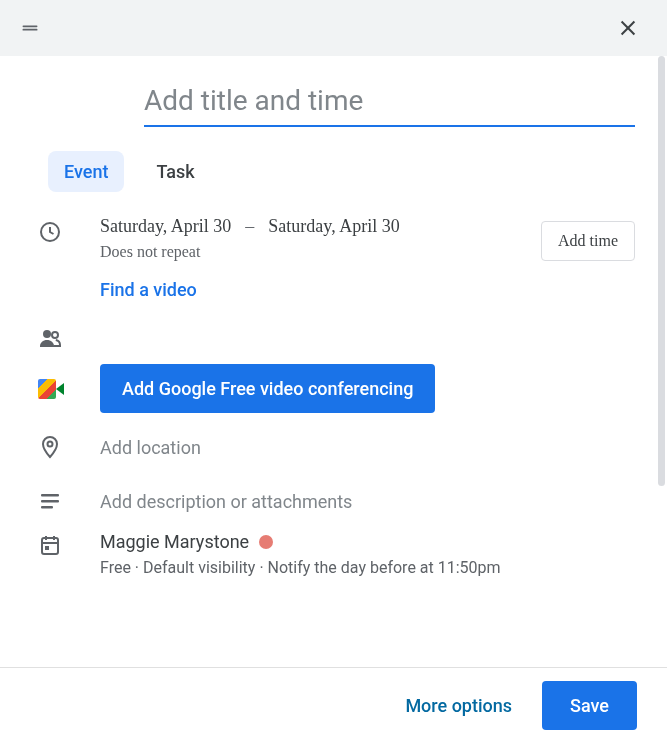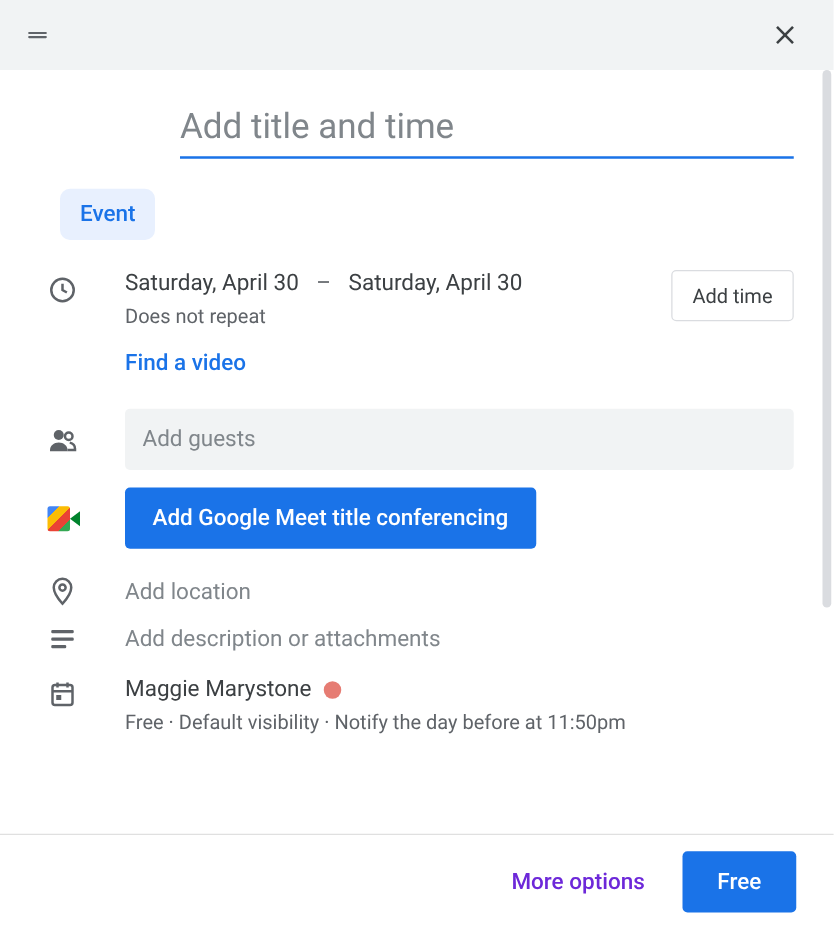--- a/index.html
+++ b/index.html
@@ -95,23 +95,24 @@
       padding-top: 4px;
       color: #5f6368;
       flex-shrink: 0;
     }
     .row-content {
       flex: 1;
       min-width: 0;
     }
     .date-row .row-content {
       display: flex;
-      align-items: flex-start;
+      align-items: flex-end;
       justify-content: space-between;
       gap: 24px;
+      font-family: Liberation Serif, serif;
     }
     .date-text {
       flex: 1;
     }
     .date-line {
       font-size: 18px;
       color: #3c4043;
       display: flex;
       align-items: center;
       gap: 14px;
@@ -183,21 +184,21 @@
       color: #fff;
       border: none;
       padding: 14px 22px;
       border-radius: 4px;
       font-size: 18px;
       font-weight: 500;
       cursor: pointer;
       font-family: inherit;
     }
     .location-row {
-      margin-bottom: 14px;
+      margin-bottom: 30px;
       align-items: center;
     }
     .location-row .row-icon { padding-top: 0; }
     .location-text, .description-text {
       font-size: 18px;
       color: #80868b;
       cursor: pointer;
     }
     .description-row {
       align-items: center;
@@ -236,21 +237,21 @@
       align-items: center;
       justify-content: flex-end;
       padding: 0 30px;
       gap: 22px;
     }
     .more-options-btn {
       background: none;
       border: none;
       font-size: 18px;
       font-weight: 500;
-      color: #6d28d9;
+      color: #0369a1;
       cursor: pointer;
       font-family: inherit;
       padding: 10px 8px;
     }
     .save-btn {
       background: #1a73e8;
       color: #fff;
       border: none;
       padding: 14px 28px;
       border-radius: 4px;
@@ -306,20 +307,21 @@
 <div class="scrollbar-track"></div>
 
 <div class="content">
 
   <div class="title-row">
     <input class="title-input" type="text" placeholder="Add title and time" style="">
   </div>
 
   <div class="tabs-row">
     <div class="tab active">Event</div>
+    <div class="tab inactive">Task</div>
   </div>
 
   <div class="row date-row">
     <div class="row-icon">
       <svg width="24" height="24" viewBox="0 0 24 24" fill="none" stroke="currentColor" stroke-width="2">
           <circle cx="12" cy="12" r="9"></circle>
           <polyline points="12 7 12 12 15.5 14"></polyline>
         </svg>
     </div>
     <div class="row-content">
@@ -341,34 +343,31 @@
 
   <div class="row guests-row">
     <div class="row-icon">
       <svg width="24" height="24" viewBox="0 0 24 24" fill="currentColor">
           <circle cx="9" cy="8" r="4"></circle>
           <path d="M2 20c0-3.3 3.1-6 7-6s7 2.7 7 6v1H2v-1z"></path>
           <circle cx="17" cy="9" r="3" fill="none" stroke="currentColor" stroke-width="2"></circle>
           <path d="M16 20h6v-1c0-2.4-1.8-4.4-4.2-4.9" fill="none" stroke="currentColor" stroke-width="2"></path>
         </svg>
     </div>
-    <div class="row-content guests-input-wrap">
-      <input class="guests-input" type="text" placeholder="Add guests" style="">
-    </div>
   </div>
 
   <div class="row meet-row">
     <div class="row-icon">
       <span class="meet-icon">
           <span class="rect"></span>
           <span class="tri"></span>
         </span>
     </div>
     <div class="row-content">
-      <button class="meet-btn">Add Google Meet title conferencing</button>
+      <button class="meet-btn">Add Google Free video conferencing</button>
     </div>
   </div>
 
   <div class="row location-row">
     <div class="row-icon">
       <svg width="24" height="24" viewBox="0 0 24 24" fill="none" stroke="currentColor" stroke-width="2">
           <path d="M12 2C8.1 2 5 5.1 5 9c0 5.2 7 13 7 13s7-7.8 7-13c0-3.9-3.1-7-7-7z"></path>
           <circle cx="12" cy="9" r="2.5"></circle>
         </svg>
     </div>
@@ -406,14 +405,14 @@
         <span class="calendar-dot" style="background: rgb(230, 124, 115);"></span>
       </div>
       <div class="calendar-meta">Free · Default visibility · Notify the day before at 11:50pm</div>
     </div>
   </div>
 
 </div>
 
 <div class="footer">
   <button class="more-options-btn">More options</button>
-  <button class="save-btn">Free</button>
+  <button class="save-btn">Save</button>
 </div>
 
 </body></html>

